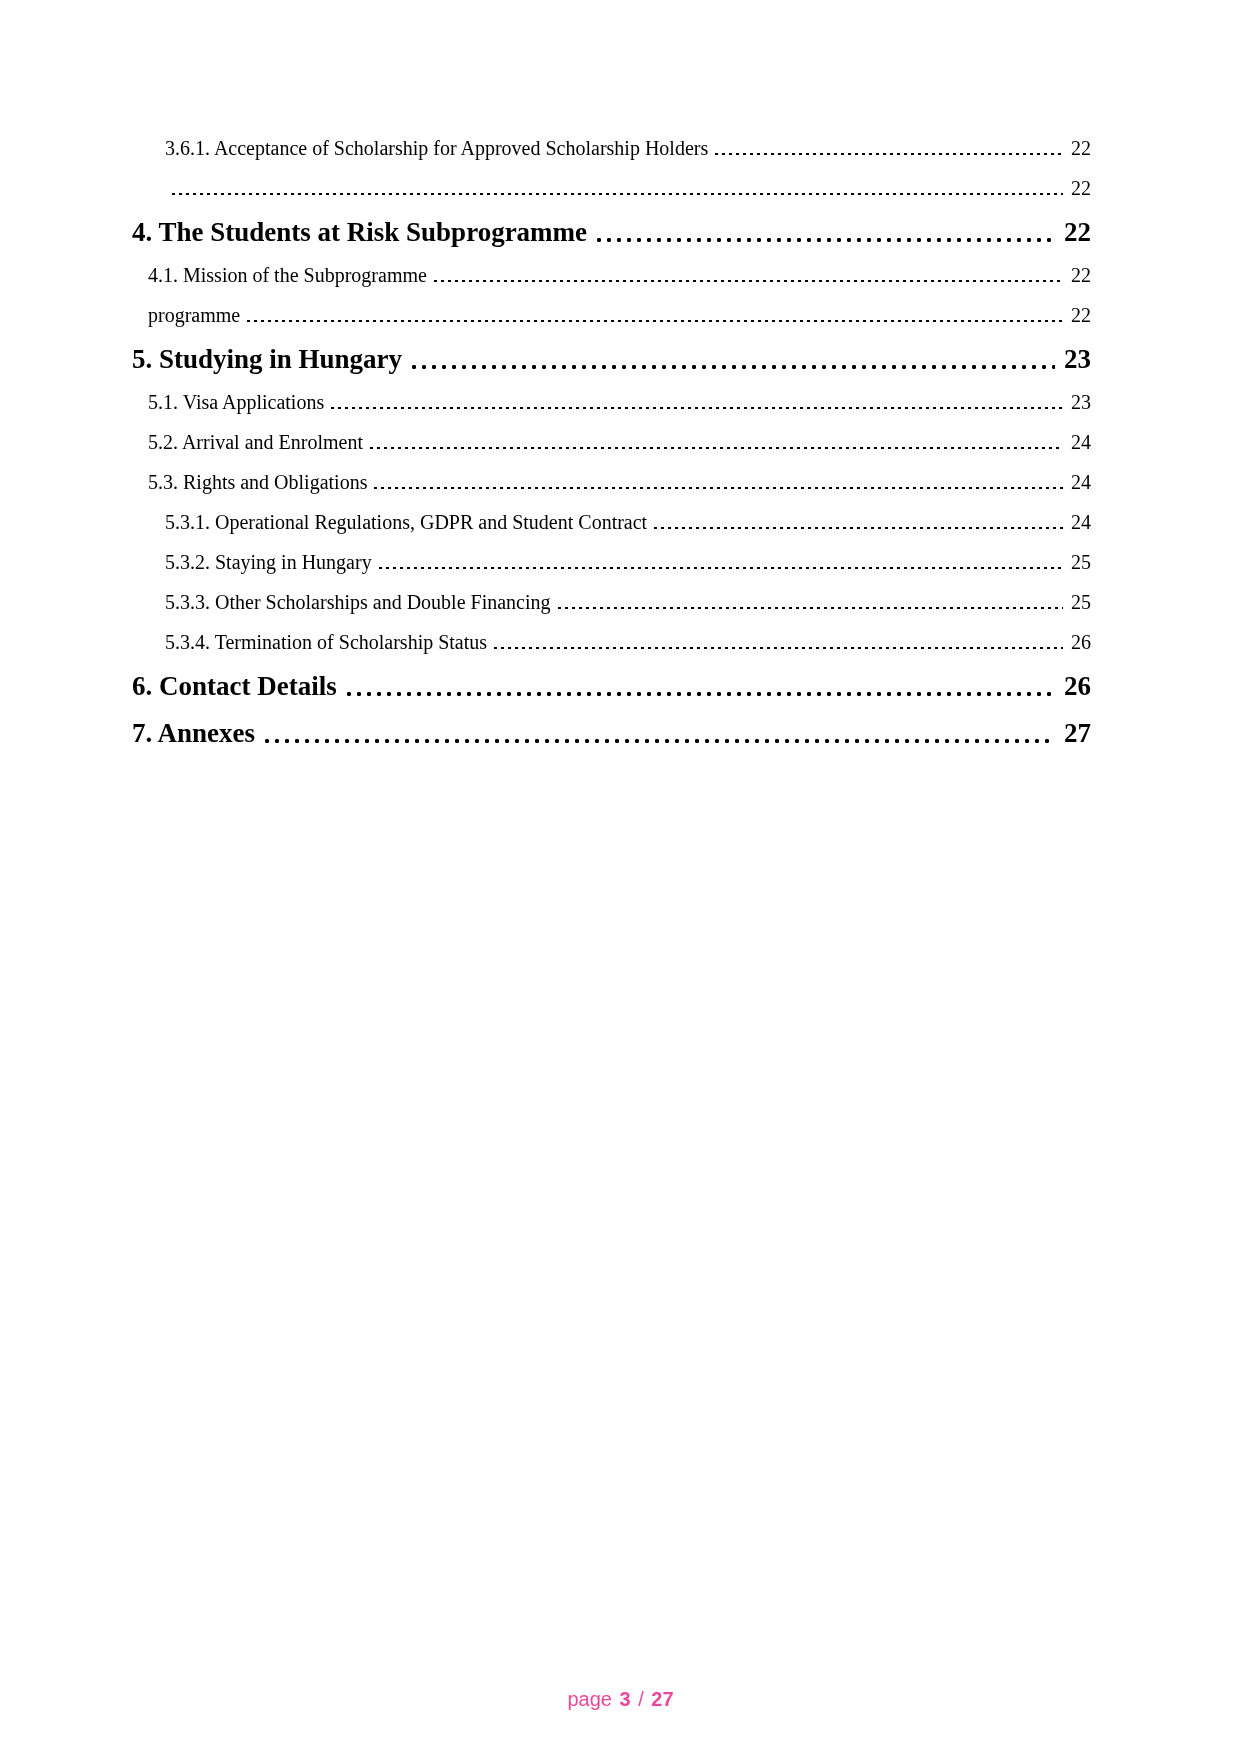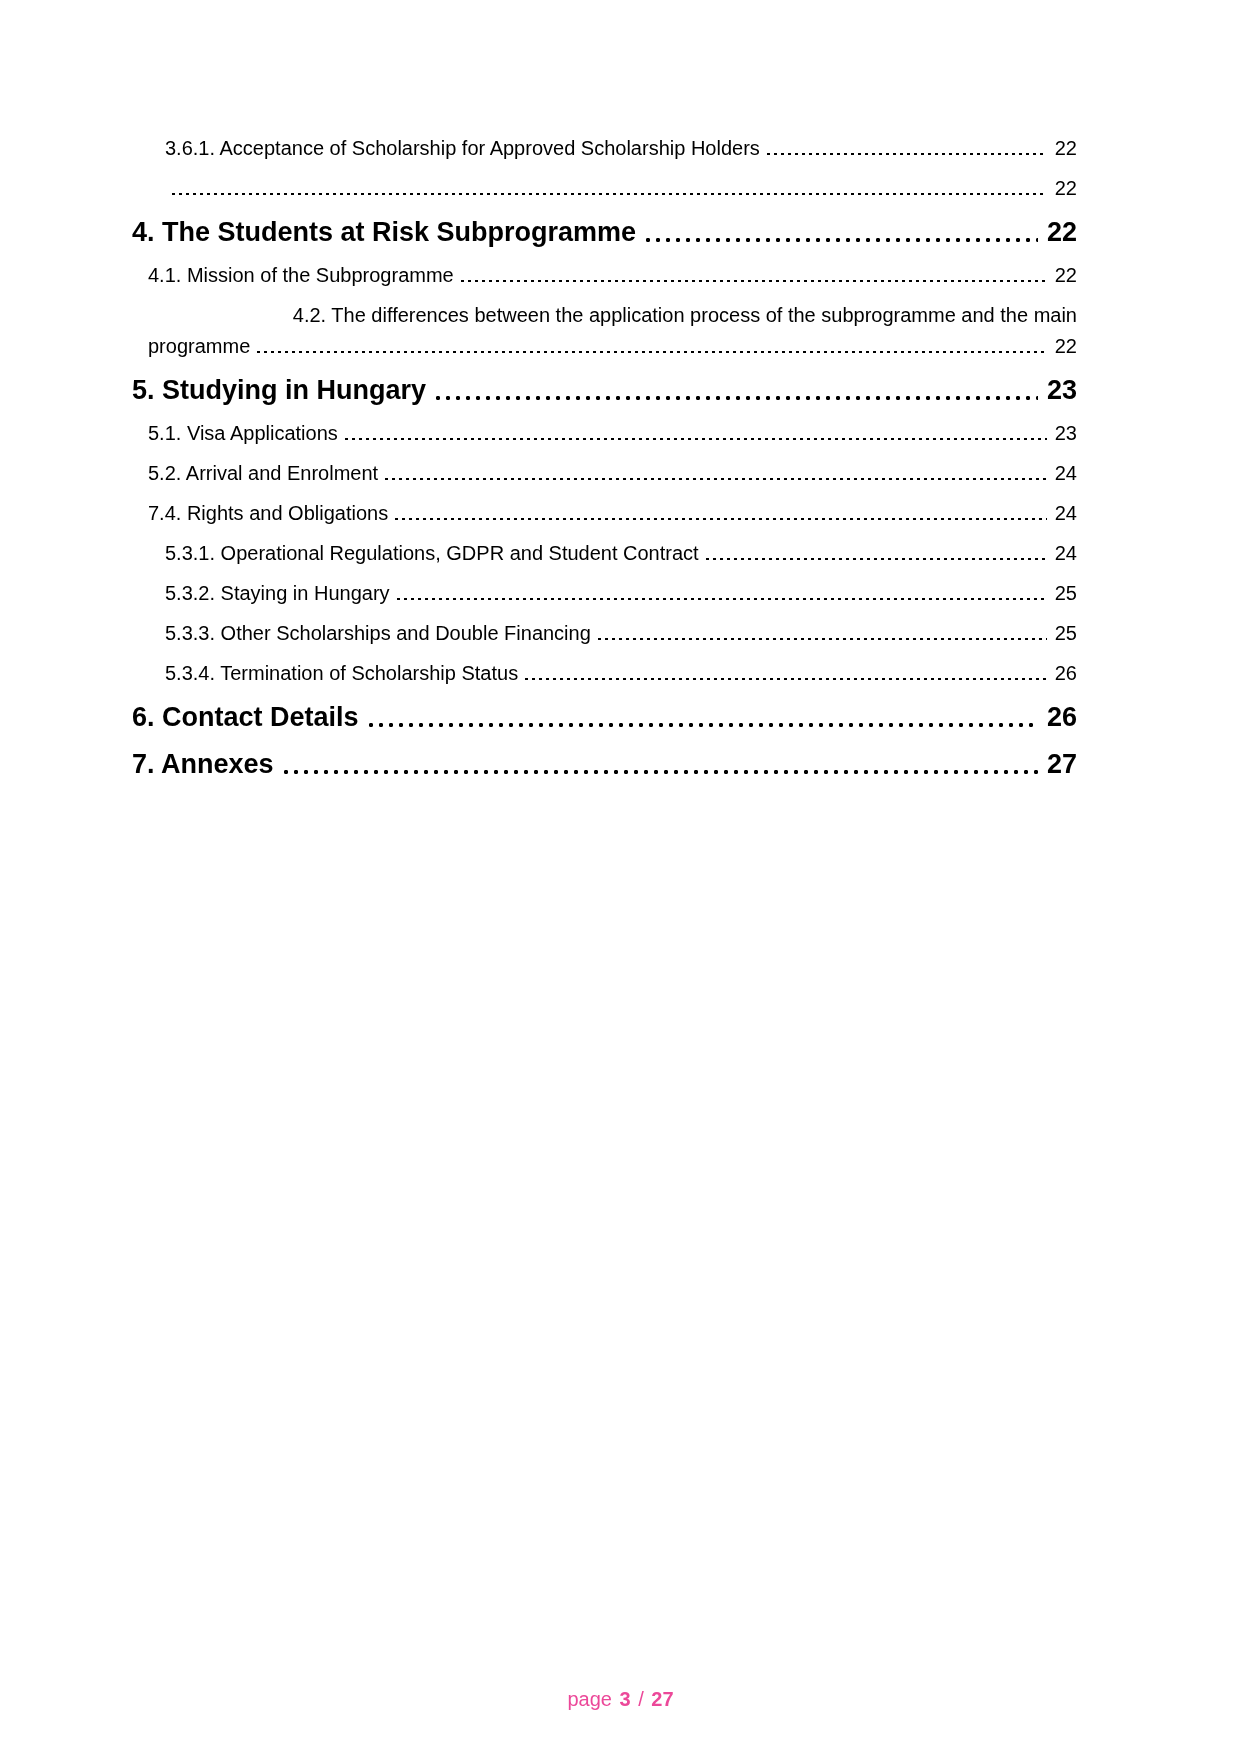--- a/index.html
+++ b/index.html
@@ -12,22 +12,23 @@
     width: 1241px;
     height: 1754px;
     background: #ffffff;
     overflow: hidden;
     font-family: "Liberation Sans", sans-serif;
     color: #000000;
   }
   .toc {
     position: absolute;
     left: 132px;
-    right: 164px;
+    right: 150px;
     top: 136px;
+    font-family: Liberation Serif, serif;
   }
   .toc-row {
     display: flex;
     align-items: flex-end;
     font-size: 20px;
     line-height: 25px;
     margin-bottom: 15px;
     color: #000000;
   }
   .toc-row.lvl1 { padding-left: 16px; justify-content: flex-end; }
@@ -95,23 +96,20 @@
       <div class="toc-row lvl0 head">
         <span class="toc-text">4. The Students at Risk Subprogramme</span>
         <span class="leader"></span>
         <span class="toc-page">22</span>
       </div>
       <div class="toc-row lvl1">
         <span class="toc-text">4.1. Mission of the Subprogramme</span>
         <span class="leader"></span>
         <span class="toc-page">22</span>
       </div>
-      <div class="toc-row lvl1 wrap-open">
-        <span class="toc-text">4.2. The differences between the application process of the subprogramme and the main</span>
-      </div>
       <div class="toc-row lvl1">
         <span class="toc-text">programme</span>
         <span class="leader"></span>
         <span class="toc-page">22</span>
       </div>
       <div class="toc-row lvl0 head">
         <span class="toc-text">5. Studying in Hungary</span>
         <span class="leader"></span>
         <span class="toc-page">23</span>
       </div>
@@ -119,21 +117,21 @@
         <span class="toc-text">5.1. Visa Applications</span>
         <span class="leader"></span>
         <span class="toc-page">23</span>
       </div>
       <div class="toc-row lvl1">
         <span class="toc-text">5.2. Arrival and Enrolment</span>
         <span class="leader"></span>
         <span class="toc-page">24</span>
       </div>
       <div class="toc-row lvl1">
-        <span class="toc-text">7.4. Rights and Obligations</span>
+        <span class="toc-text">5.3. Rights and Obligations</span>
         <span class="leader"></span>
         <span class="toc-page">24</span>
       </div>
       <div class="toc-row lvl2">
         <span class="toc-text">5.3.1. Operational Regulations, GDPR and Student Contract</span>
         <span class="leader"></span>
         <span class="toc-page">24</span>
       </div>
       <div class="toc-row lvl2">
         <span class="toc-text">5.3.2. Staying in Hungary</span>

